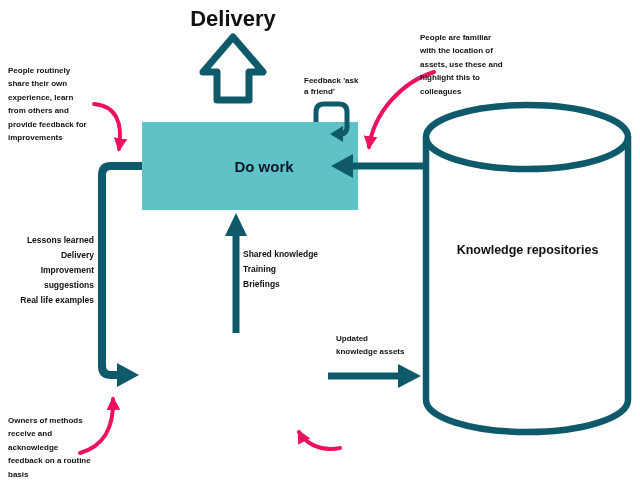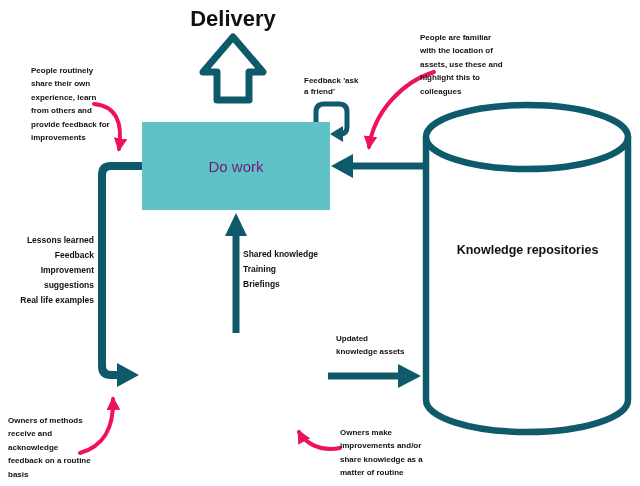--- a/index.html
+++ b/index.html
@@ -10,21 +10,21 @@
   }
   html,body{margin:0;padding:0;background:#ffffff;}
   .canvas{
     position:relative;width:640px;height:486px;background:#ffffff;
     font-family:"Liberation Sans","DejaVu Sans",sans-serif;color:var(--text);
     overflow:hidden;
   }
   .box{
     position:absolute;background:var(--box-fill);
     display:flex;align-items:center;justify-content:center;text-align:center;
-    font-weight:normal;color:#701a75;
+    font-weight:bold;color:#0f172a;padding-left:28px;
   }
   .box span{white-space:pre-line;}
   .label{position:absolute;font-weight:bold;white-space:pre-line;color:#111;z-index:4;}
   .ann{font-size:8px;line-height:13.4px;}
   svg.overlay{position:absolute;left:0;top:0;z-index:3;pointer-events:none;}
   .teal-stroke{stroke:var(--dark-teal);fill:none;}
   .teal-fill{fill:var(--dark-teal);stroke:none;}
   .pink-stroke{stroke:var(--pink);fill:none;}
   .pink-fill{fill:var(--pink);stroke:none;}
 </style>
@@ -80,29 +80,29 @@
     <path d="M 94 104 C 116 106, 123 122, 119 149" class="pink-stroke" stroke-width="4" stroke-linecap="round" marker-end="url(#pinkhead)"></path>
     <path d="M 434 72 C 402 82, 374 112, 369 147" class="pink-stroke" stroke-width="4" stroke-linecap="round" marker-end="url(#pinkhead)"></path>
     <path d="M 80 453 C 104 446, 114 428, 113 399" class="pink-stroke" stroke-width="4" stroke-linecap="round" marker-end="url(#pinkhead)"></path>
     <path d="M 340 448 C 320 452, 305 443, 299 432" class="pink-stroke" stroke-width="4" stroke-linecap="round" marker-end="url(#pinkhead)"></path>
   </svg>
 
   <div class="label" style="left:183px;top:6px;width:100px;text-align:center;font-size:22px;">Delivery</div>
 
   <div class="label" style="left:427px;top:243px;width:201px;text-align:center;font-size:12.5px;">Knowledge repositories</div>
 
-  <div class="label ann" style="left:8px;top:64px;width:112px;margin-left:23px;">People routinely
+  <div class="label ann" style="left:8px;top:64px;width:112px;">People routinely
 share their own
 experience, learn
 from others and
 provide feedback for
 improvements</div>
 
   <div class="label ann" style="left:0px;top:233px;width:94px;text-align:right;font-size:8.5px;line-height:15px;">Lessons learned
-Feedback
+Delivery
 Improvement
 suggestions
 Real life examples</div>
 
   <div class="label ann" style="left:8px;top:414px;width:112px;">Owners of methods
 receive and
 acknowledge
 feedback on a routine
 basis</div>
 
@@ -115,18 +115,14 @@
 highlight this to
 colleagues</div>
 
   <div class="label ann" style="left:243px;top:247px;width:100px;font-size:8.5px;line-height:15px;">Shared knowledge
 Training
 Briefings</div>
 
   <div class="label ann" style="left:336px;top:333px;width:100px;line-height:12.5px;">Updated
 knowledge assets</div>
 
-  <div class="label ann" style="left:340px;top:426px;width:130px;">Owners make
-improvements and/or
-share knowledge as a
-matter of routine</div>
 
 </div>
 
 </body></html>

